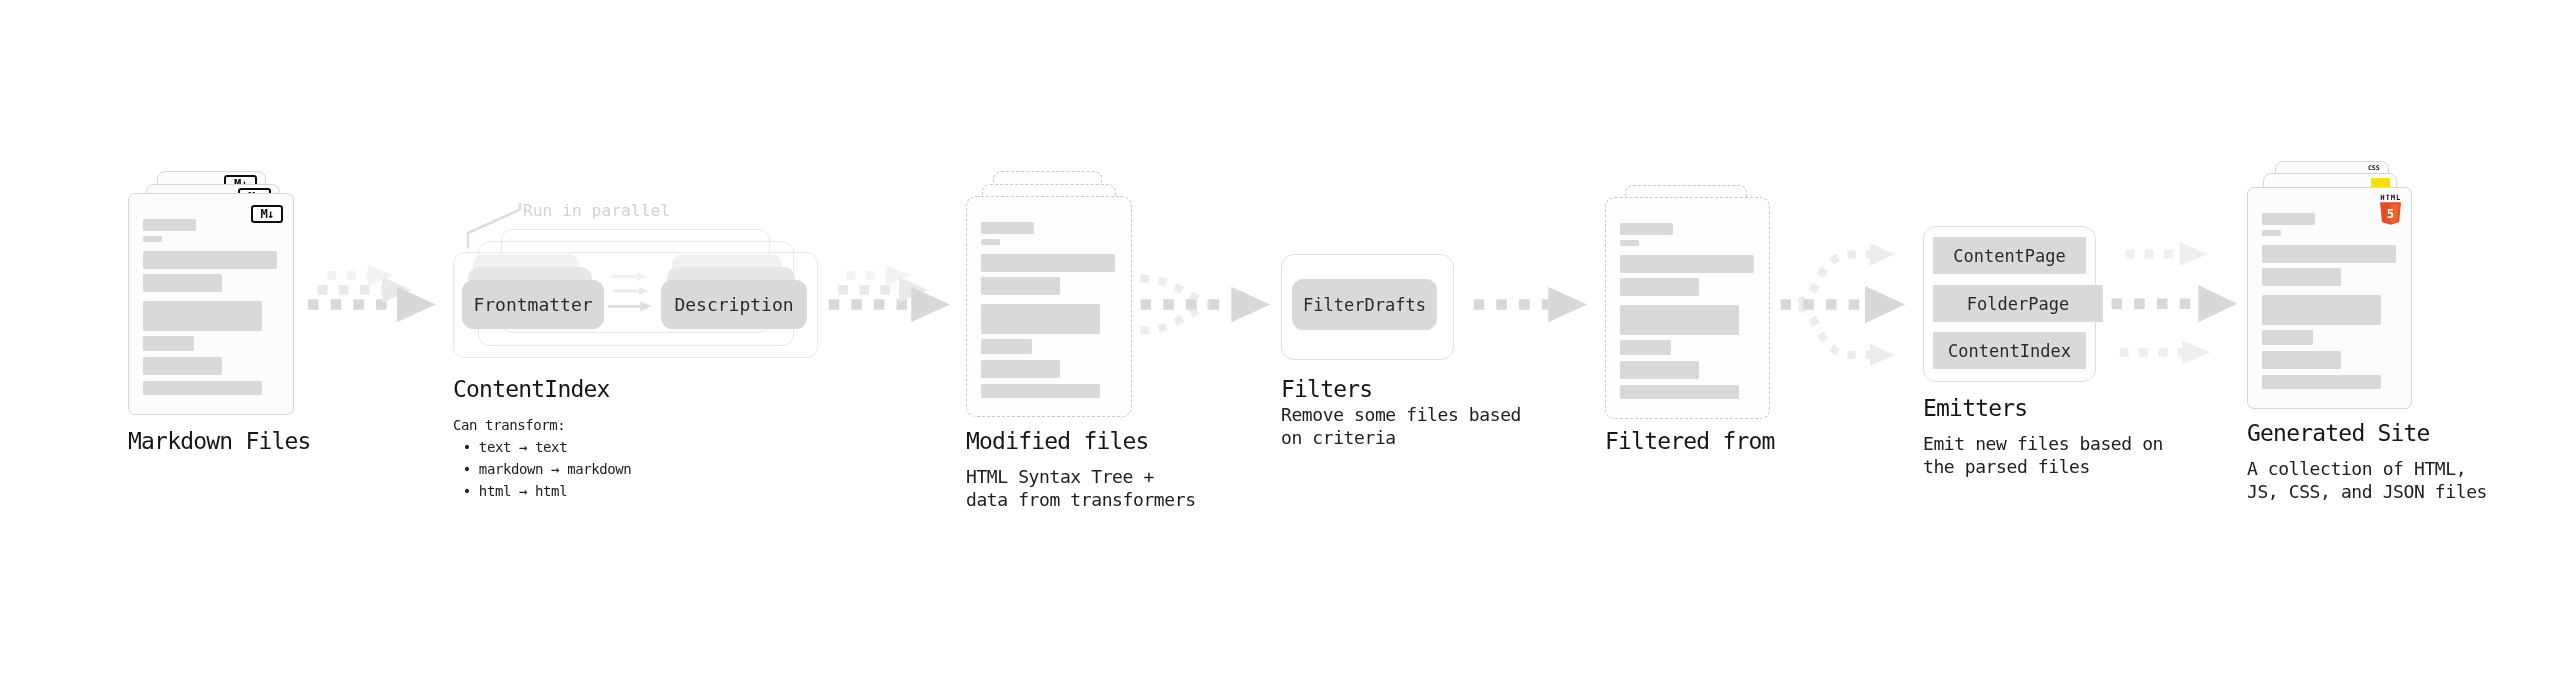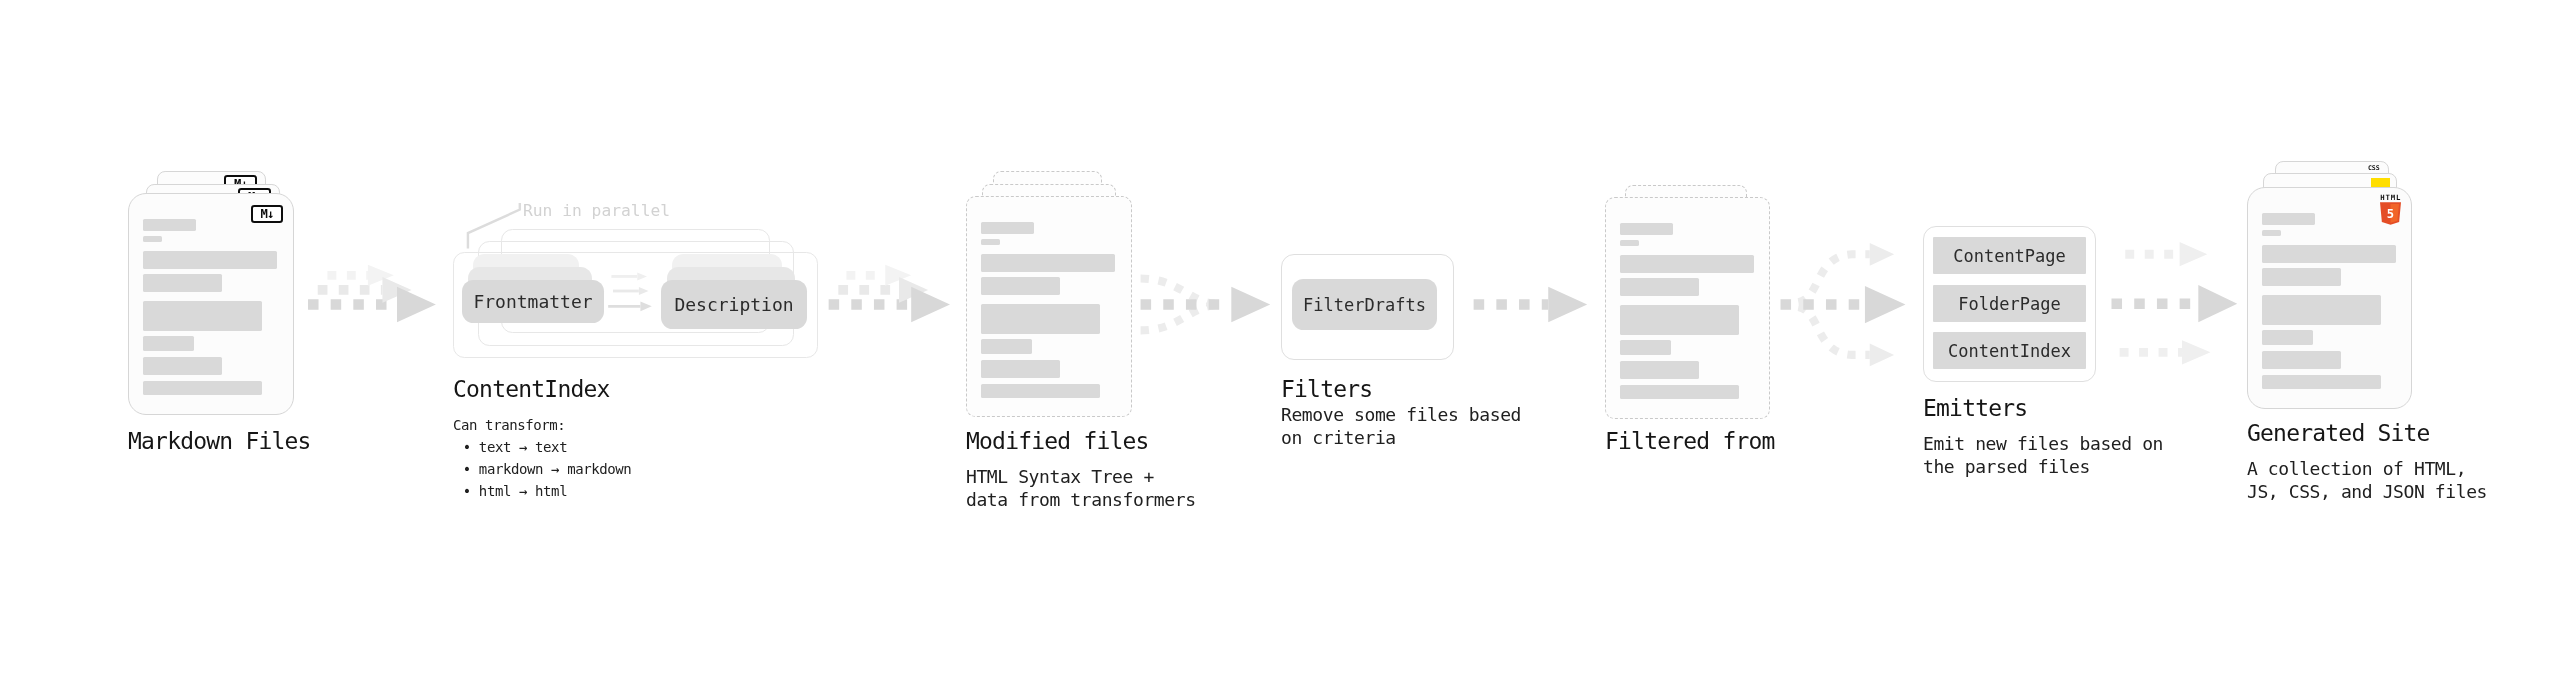--- a/index.html
+++ b/index.html
@@ -2,21 +2,21 @@
 <html style="--text-dark: #1c1c1c; --bar-gray: #d9d9d9; --pill-gray: #d9d9d9; --pill-text: #2b2b2b; --card-bg: #fcfcfc; --card-border: #d6d6d6; --dashed-border: #c9c9c9; --outline-box: #e7e7e7; --arrow-gray: #d8d8d8; --arrow-echo: #e9e9e9; --arrow-faint: #f3f3f3; --callout-gray: #d2d2d2; --html5-orange: #e44d26; --html5-orange-light: #f16529; --js-yellow: #ffde00; --css-blue: #2862e9;font-size:13px"><head>
 <meta charset="utf-8">
 <style>
   html,body{margin:0;padding:0;background:#fff;}
   .canvas{
     position:relative; width:2576px; height:681px; background:#fff; overflow:hidden;
     font-family:"DejaVu Sans Mono","Liberation Mono",monospace; color:var(--text-dark,#1c1c1c);
   }
   .abs{position:absolute;}
   
-  .card-solid{position:absolute; background:var(--card-bg,#fcfcfc); border:1.6px solid var(--card-border,#d6d6d6); border-radius:18px; box-sizing:border-box;}
+  .card-solid{position:absolute; background:var(--card-bg,#fcfcfc); border:1.6px solid var(--card-border,#d6d6d6); border-radius:7px; box-sizing:border-box;}
   .card-dashed{position:absolute; background:#fdfdfd; border:1.6px dashed var(--dashed-border,#c9c9c9); border-radius:9.8px; box-sizing:border-box;}
   .bar{position:absolute; left:14px; background:var(--bar-gray,#d9d9d9); border-radius:1.6px;}
   
   .mbadge{position:absolute; width:32.5px; height:18px; border:2.4px solid #0d0d0d; border-radius:3.3px; background:#fff;
     display:flex; align-items:center; justify-content:center; font-weight:bold; font-size:12.2px; color:#0d0d0d; box-sizing:border-box; letter-spacing:-0.8px;}
   
   .obox{position:absolute; border:1.6px solid var(--outline-box,#e7e7e7); border-radius:11.4px; box-sizing:border-box; background:transparent;}
   .obox-dark{border-color:#dfdfdf; border-radius:13px;}
   
   .pill{position:absolute; background:var(--pill-gray,#d9d9d9); border-radius:11.4px; display:flex; align-items:center; justify-content:center;
@@ -87,21 +87,21 @@
     <div class="obox" style="left:478px; top:241px; width:316px; height:105px;"></div>
     <div class="obox" style="left:453px; top:252px; width:365px; height:106px;"></div>
 
     <svg class="abs" style="left:459px; top:198px;" width="73" height="54" viewBox="0 0 90 66">
       <polyline points="75,6 75,14 11,43 11,62" fill="none" stroke="#dcdcdc" stroke-width="3"></polyline>
     </svg>
     <div class="callout" style="left:523px; top:201px;">Run in parallel</div>
 
     <div class="pill-echo2" style="left:473px; top:254px; width:106px; height:48px;"></div>
     <div class="pill-echo1" style="left:468px; top:267px; width:124px; height:48px;"></div>
-    <div class="pill" style="left:462px; top:280px; width:142px; height:43px;">
+    <div class="pill" style="left:462px; top:280px; width:142px; height:49px;">
         <span>Frontmatter</span>
       </div>
 
     <svg class="abs" style="left:608px; top:270px;" width="52" height="42" viewBox="0 0 64 52">
       <g fill="none">
         <path d="M4 8 H36" stroke="#efefef" stroke-width="3.5"></path>
         <path d="M6 26 H38" stroke="#e9e9e9" stroke-width="3.5"></path>
         <path d="M0 45 H40" stroke="#dedede" stroke-width="3.5"></path>
       </g>
       <polygon points="36,3 48,8 36,13" fill="#efefef"></polygon>
@@ -201,21 +201,21 @@
     <polygon points="118,11 148,25 118,39" fill="#ececec"></polygon>
     <polygon points="118,135 148,149 118,163" fill="#ececec"></polygon>
     <polygon points="112,64 162,87 112,110" fill="var(--arrow-gray)"></polygon>
   </svg>
 
   <div>
     <div class="obox obox-dark" style="left:1923px; top:226px; width:173px; height:156px;"></div>
     <div class="pill epill" style="left:1933px; top:237px; width:153px; height:37px;">
         <span>ContentPage</span>
       </div>
-    <div class="pill epill" style="left:1933px; top:285px; width:153px; height:37px;">
+    <div class="pill epill" style="left:1933px; top:285px; width:170px; height:37px;">
         <span>FolderPage</span>
       </div>
     <div class="pill epill" style="left:1933px; top:332px; width:153px; height:37px;">
         <span>ContentIndex</span>
       </div>
     <div class="stage-title" style="left:1923px; top:395px;">Emitters</div>
     <div class="stage-sub" style="left:1923px; top:432px;">Emit new files based on
 the parsed files</div>
   </div>
 

